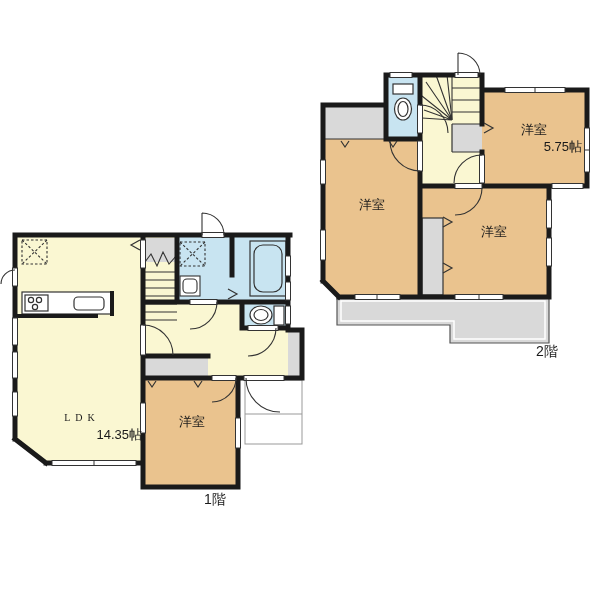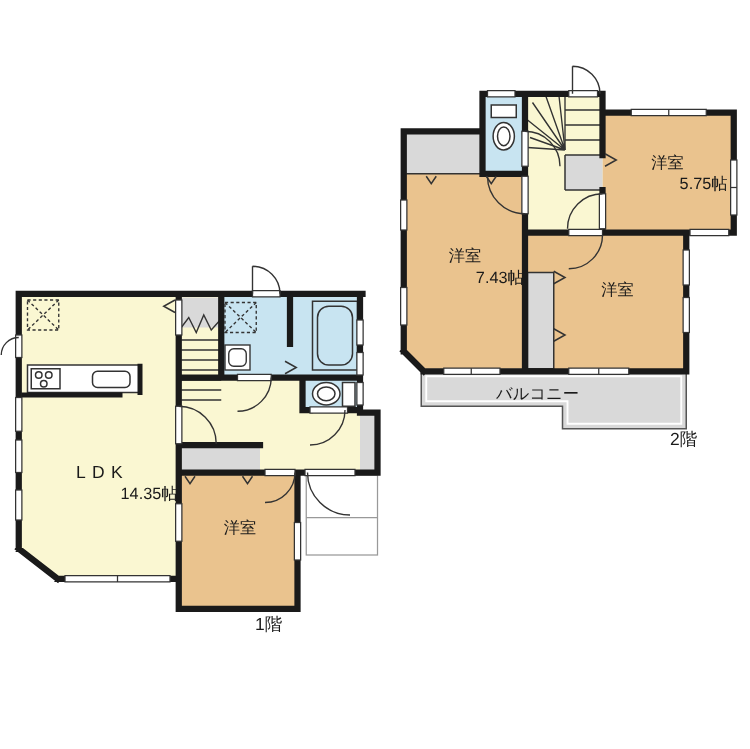--- a/index.html
+++ b/index.html
@@ -2,23 +2,23 @@
 <html><head>
 <meta charset="utf-8">
 <style>
   html,body{margin:0;padding:0;background:#fff;}
   #canvas{
     position:relative;width:600px;height:599px;background:#ffffff;
     font-family:"Liberation Sans","DejaVu Sans",sans-serif;color:#1a1a1a;overflow:hidden;
   }
   #plan-svg{position:absolute;left:0;top:0;}
   .lbl{position:absolute;text-align:center;line-height:17px;font-size:13px;color:#1a1a1a;white-space:nowrap;}
-  .lbl .rm{display:block;}
+  .lbl .rm{display:block;font-family:Liberation Serif, serif;}
   .lbl .sz{display:block;text-align:right;}
-  .ldk-name{letter-spacing:5px;font-size:14px;}
+  .ldk-name{letter-spacing:5px;font-size:10px;margin-top:40px;}
   .floor-tag{font-size:14px;}
 </style>
 </head>
 <body>
 
 <div id="canvas">
 
 <svg id="plan-svg" width="600" height="599" viewBox="0 0 600 599">
 
   <g>
@@ -237,29 +237,27 @@
 </div>
 
 <div class="lbl" style="left:147px;top:413px;width:90px;">
   <span class="rm">洋室</span>
 </div>
 
 <div class="lbl floor-tag" style="left:190px;top:491px;width:50px;">1階</div>
 
 <div class="lbl" style="left:325px;top:196px;width:94px;">
   <span class="rm">洋室</span>
-  <span class="sz">7.43帖</span>
 </div>
 
 <div class="lbl" style="left:446px;top:223px;width:96px;">
   <span class="rm">洋室</span>
 </div>
 
 <div class="lbl" style="left:486px;top:121px;width:96px;">
   <span class="rm">洋室</span>
   <span class="sz">5.75帖</span>
 </div>
 
-<div class="lbl" style="left:378px;top:306px;width:104px;">バルコニー</div>
 
 <div class="lbl floor-tag" style="left:522px;top:343px;width:50px;">2階</div>
 
 </div>
 
 </body></html>

